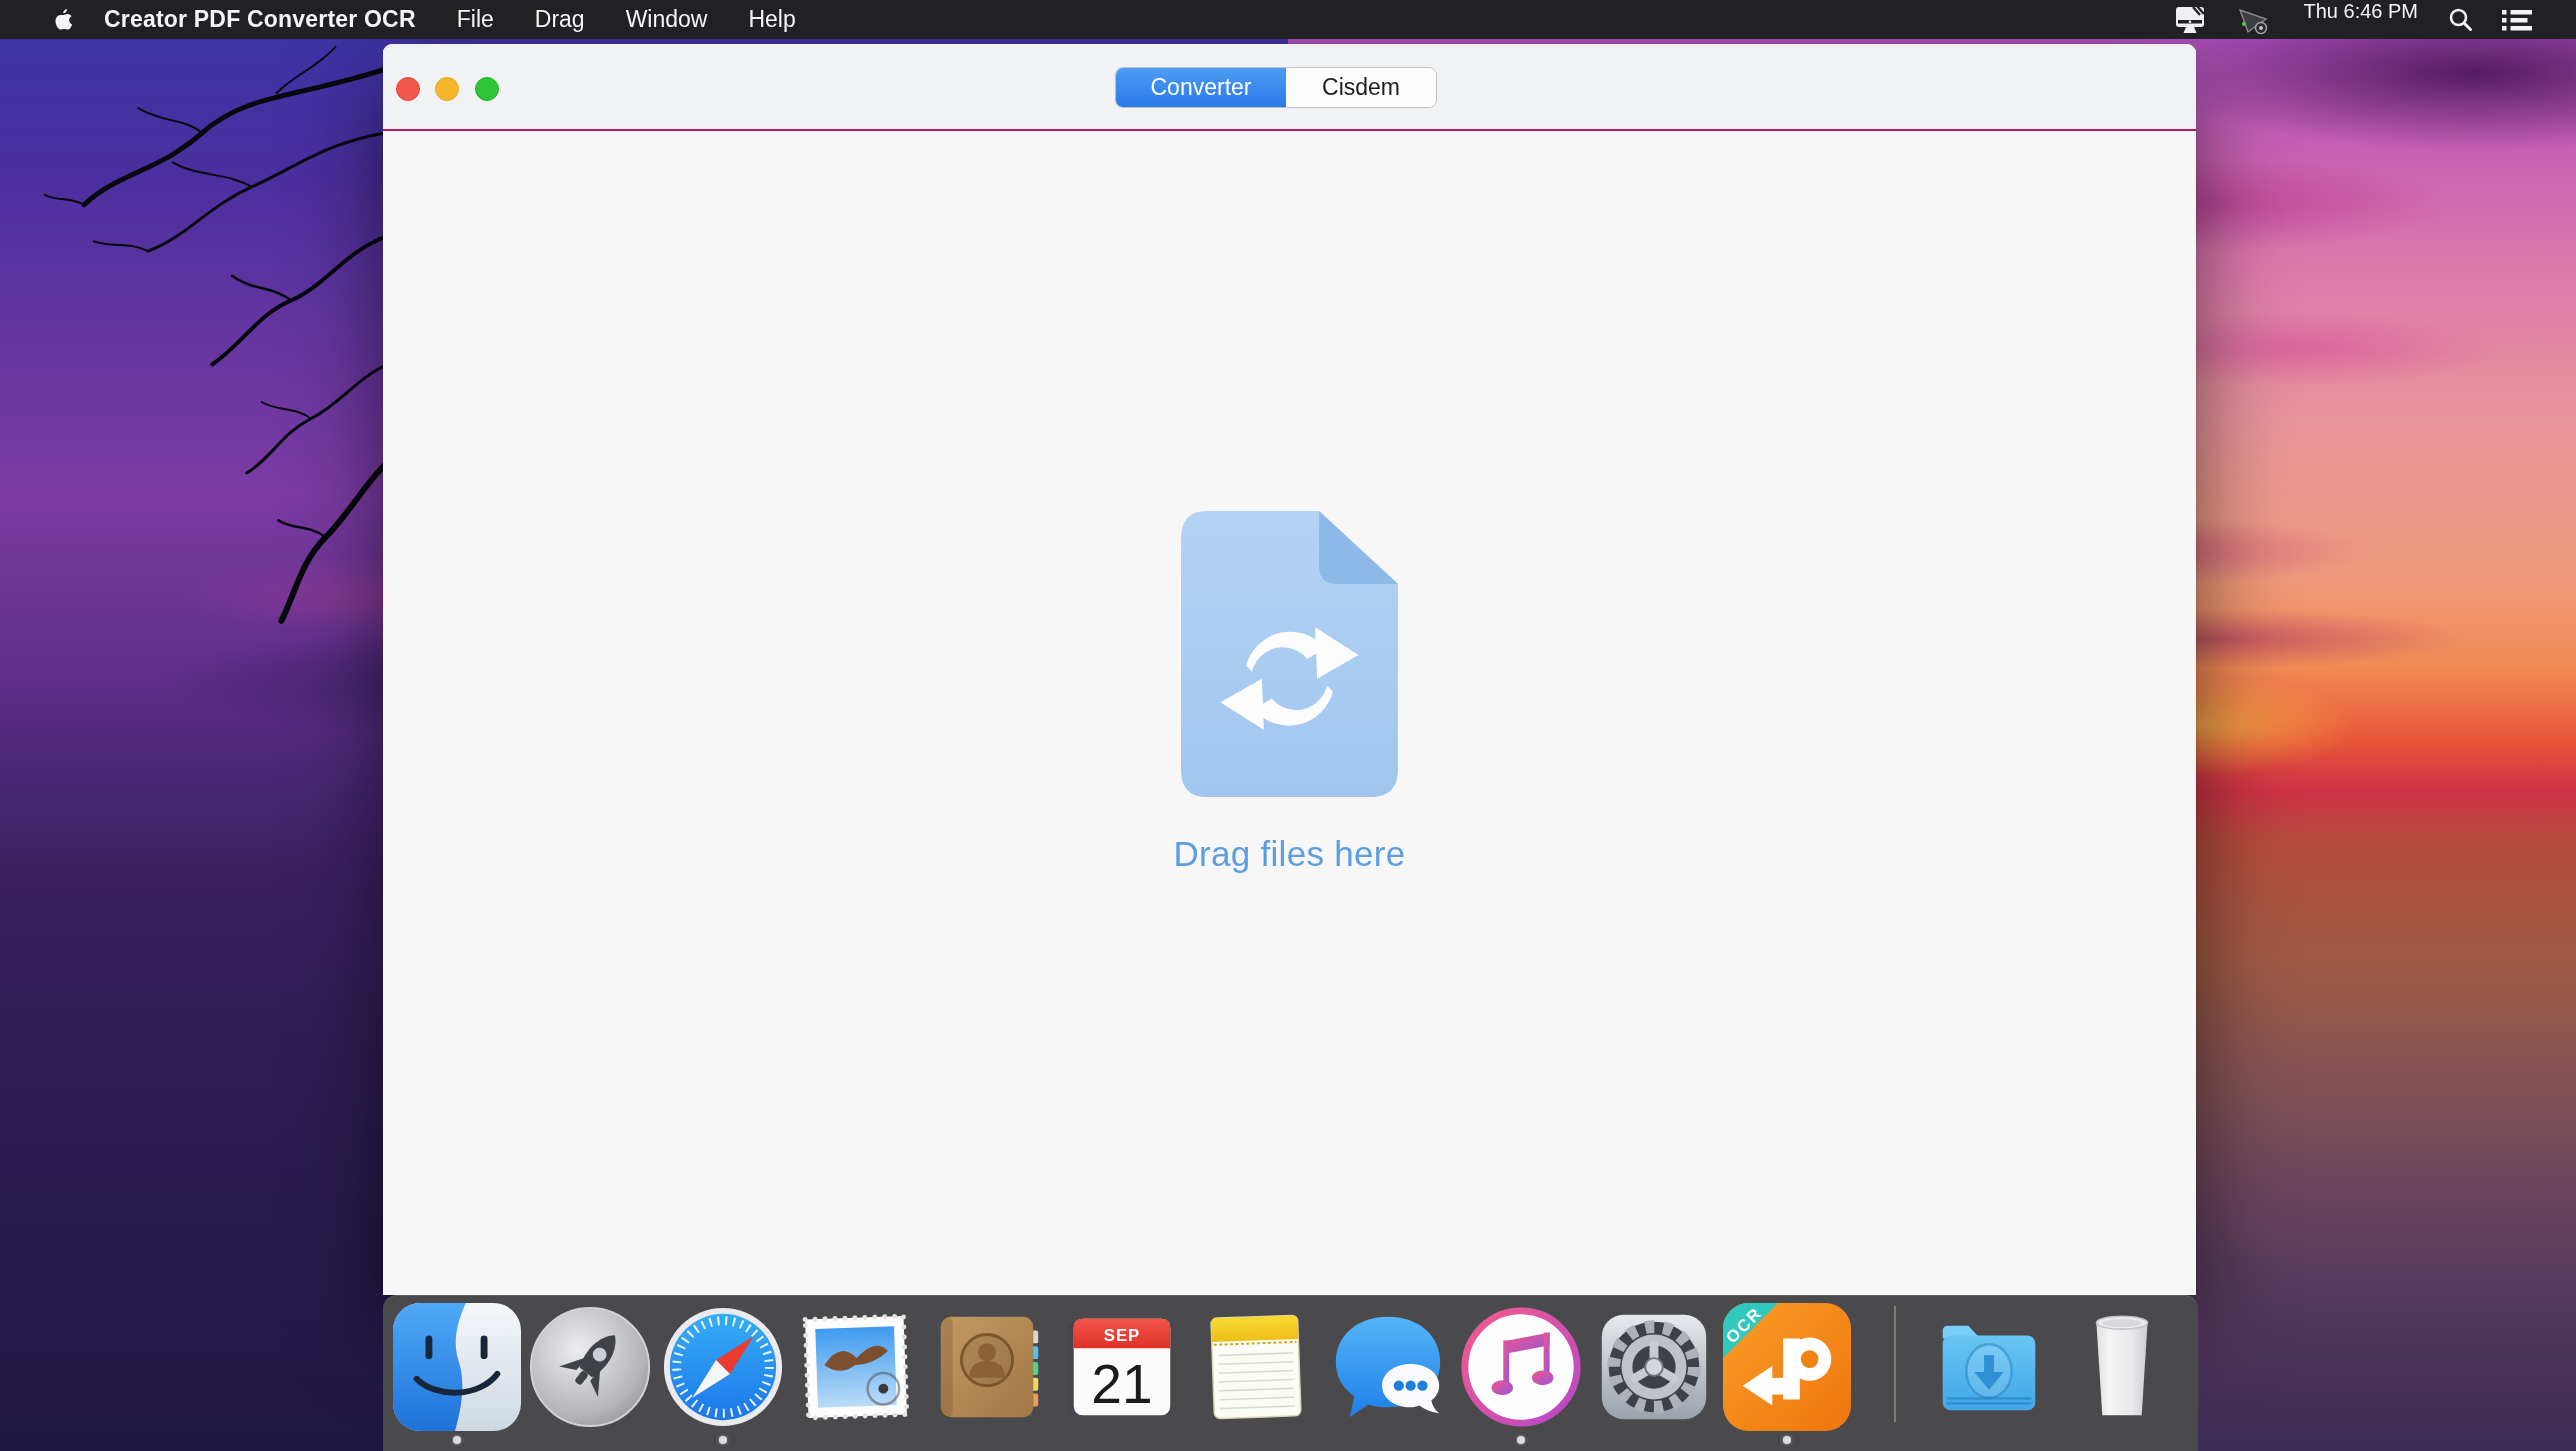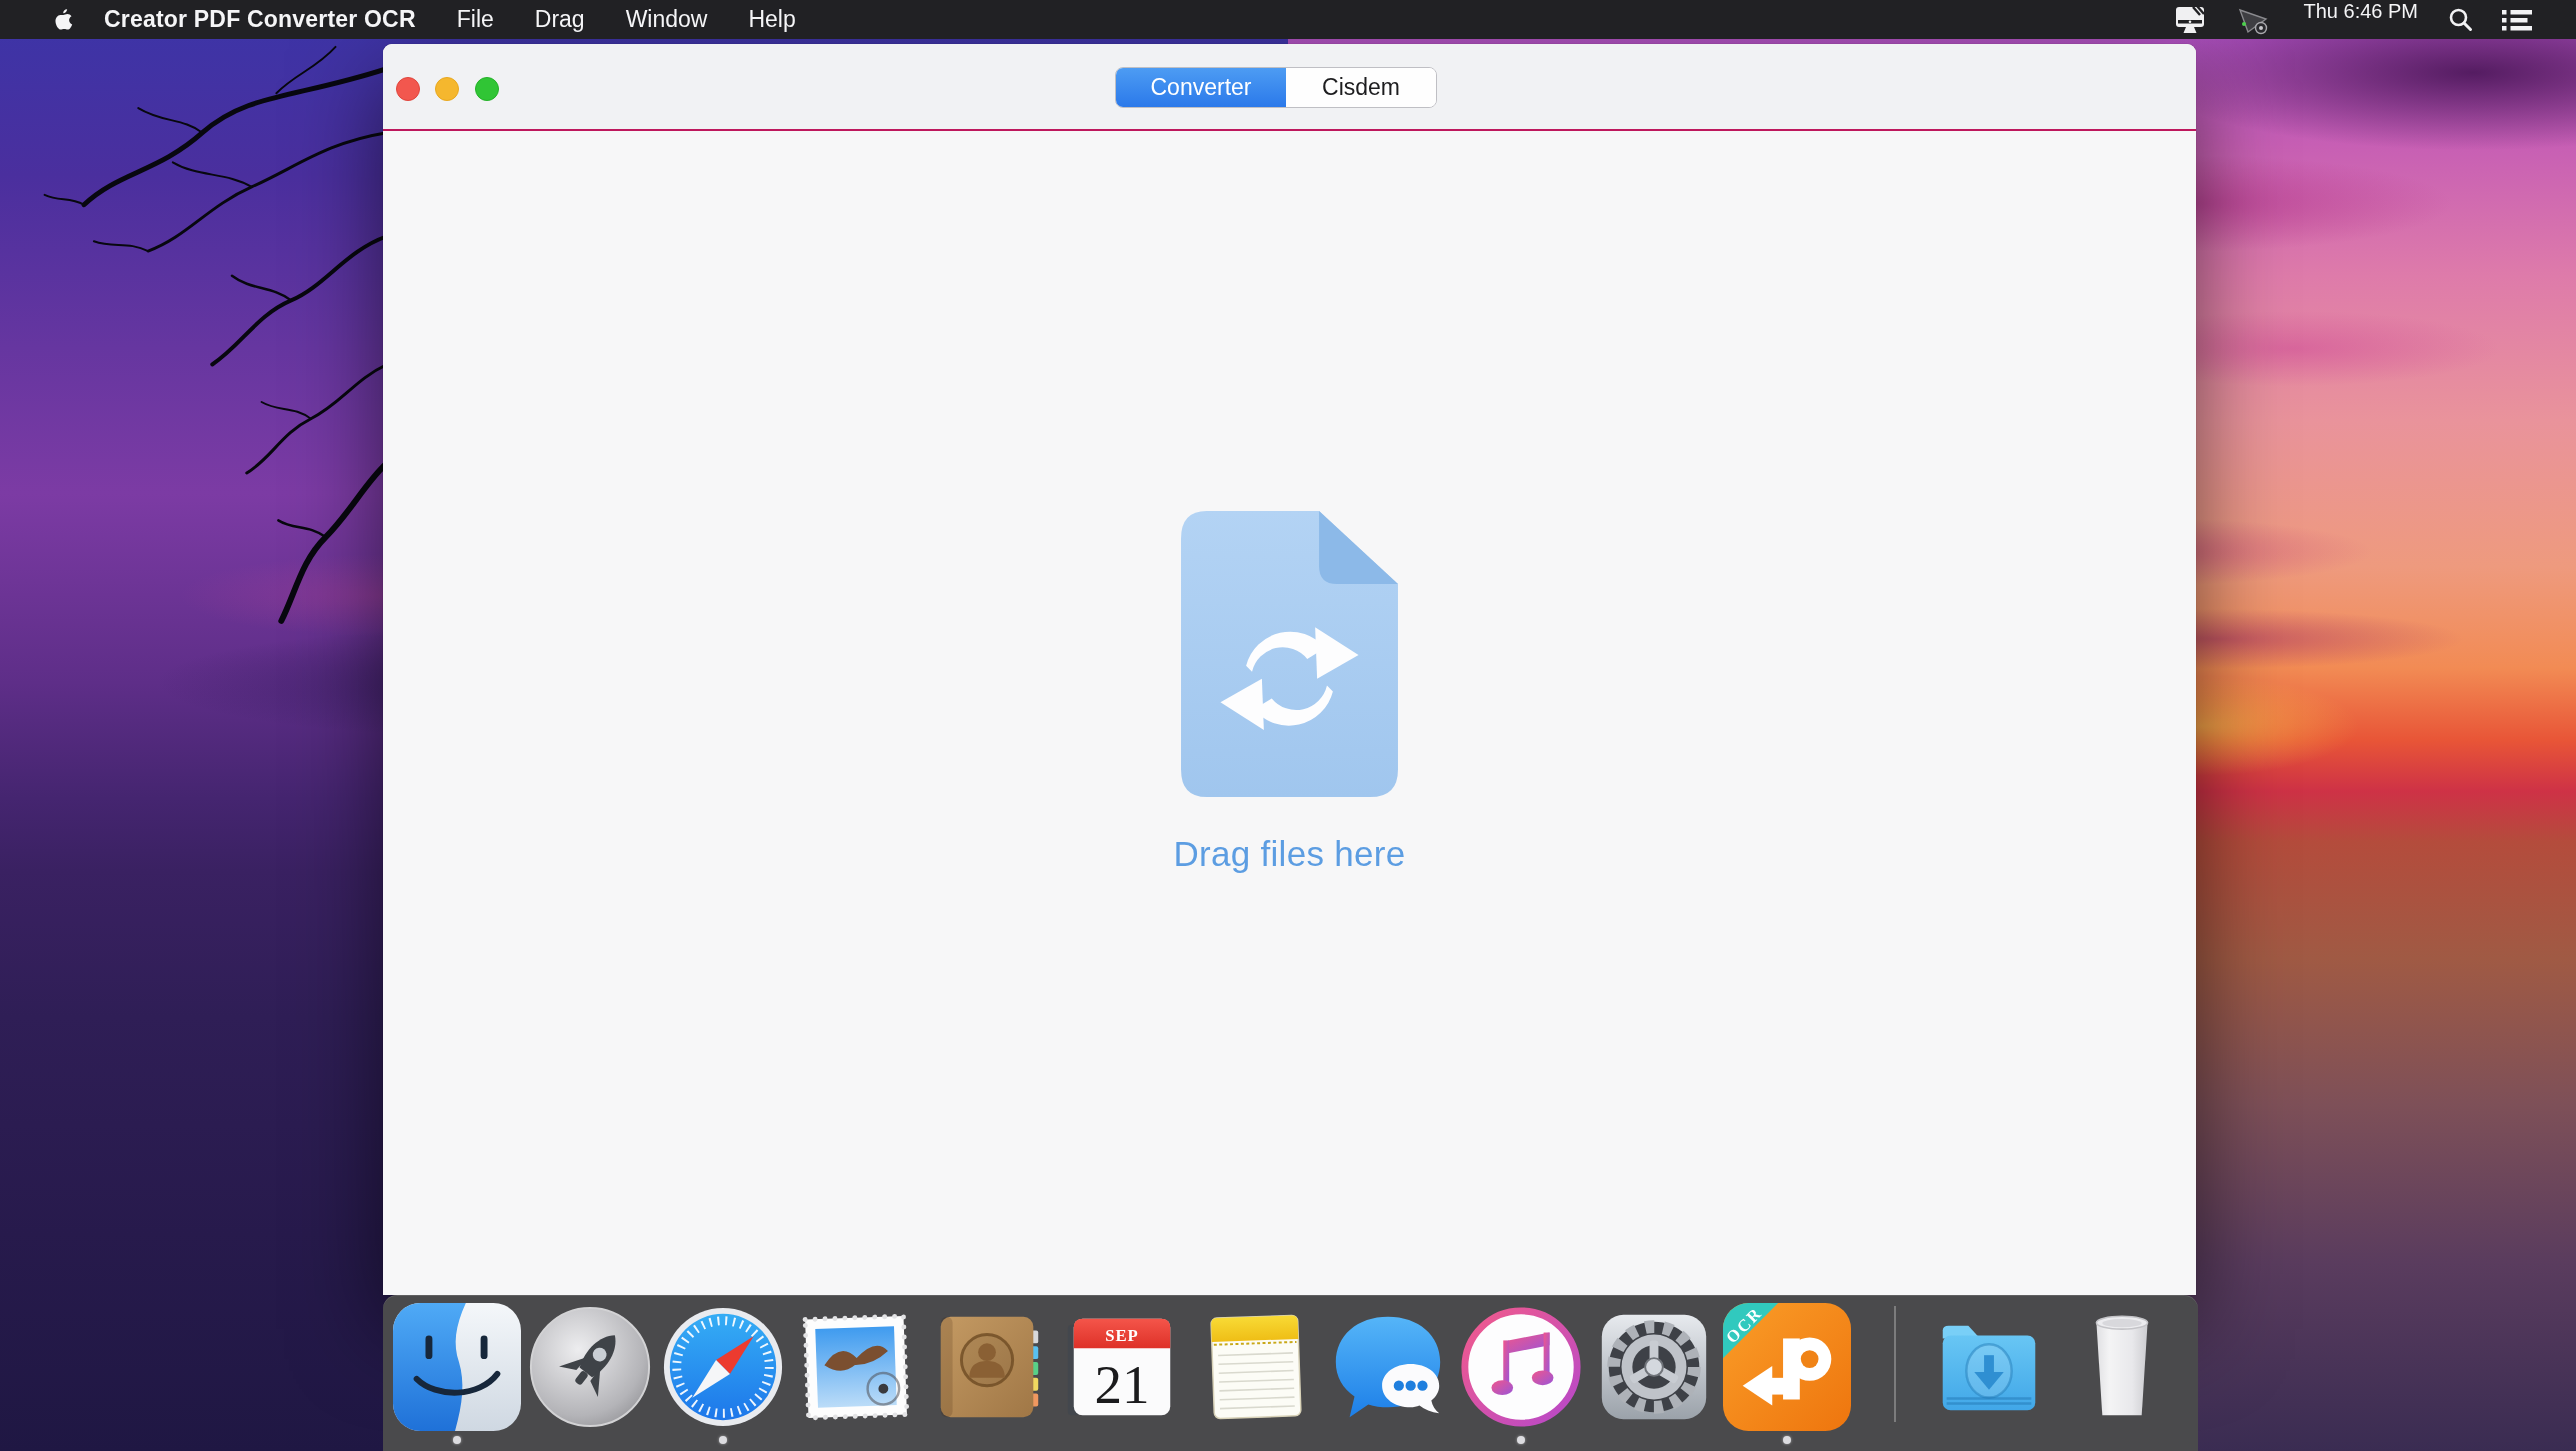--- a/index.html
+++ b/index.html
@@ -65,21 +65,21 @@
   .dropzone { position:absolute; left:0; top:0; width:100%; height:100%; }
   .doc-icon { position:absolute; left:798px; top:379px; }
   .drop-label { position:absolute; left:0; top:702px; width:100%; text-align:center;
     font-size:35px; color:#5C9DE2; letter-spacing:0.3px; }
 
   
   .dock { position:absolute; left:383px; top:1295px; width:1815px; height:157px;
     background:#4A4A4C; border-radius:14px 14px 0 0; z-index:40;
     box-shadow:inset 0 1px 0 rgba(255,255,255,.12);
     display:flex; align-items:flex-start; padding:8px 0 0 10px; }
-  .dock-item { position:relative; width:128px; height:128px; margin-right:5px; flex:0 0 auto;font-family:Liberation Serif, serif; }
+  .dock-item { position:relative; width:128px; height:128px; margin-right:5px; flex:0 0 auto; }
   .dock-item svg { display:block; }
   .dock-dot { position:absolute; left:60px; bottom:-13px; width:8px; height:8px;
     border-radius:50%; background:#DCDCE0; box-shadow:0 0 3px rgba(255,255,255,.5); }
   .dock-sep { width:2px; height:116px; margin:3px 29px 0 38px;
     background:rgba(255,255,255,.28); flex:0 0 auto; }
 </style>
 </head>
 <body>
 
 <div class="screen">

